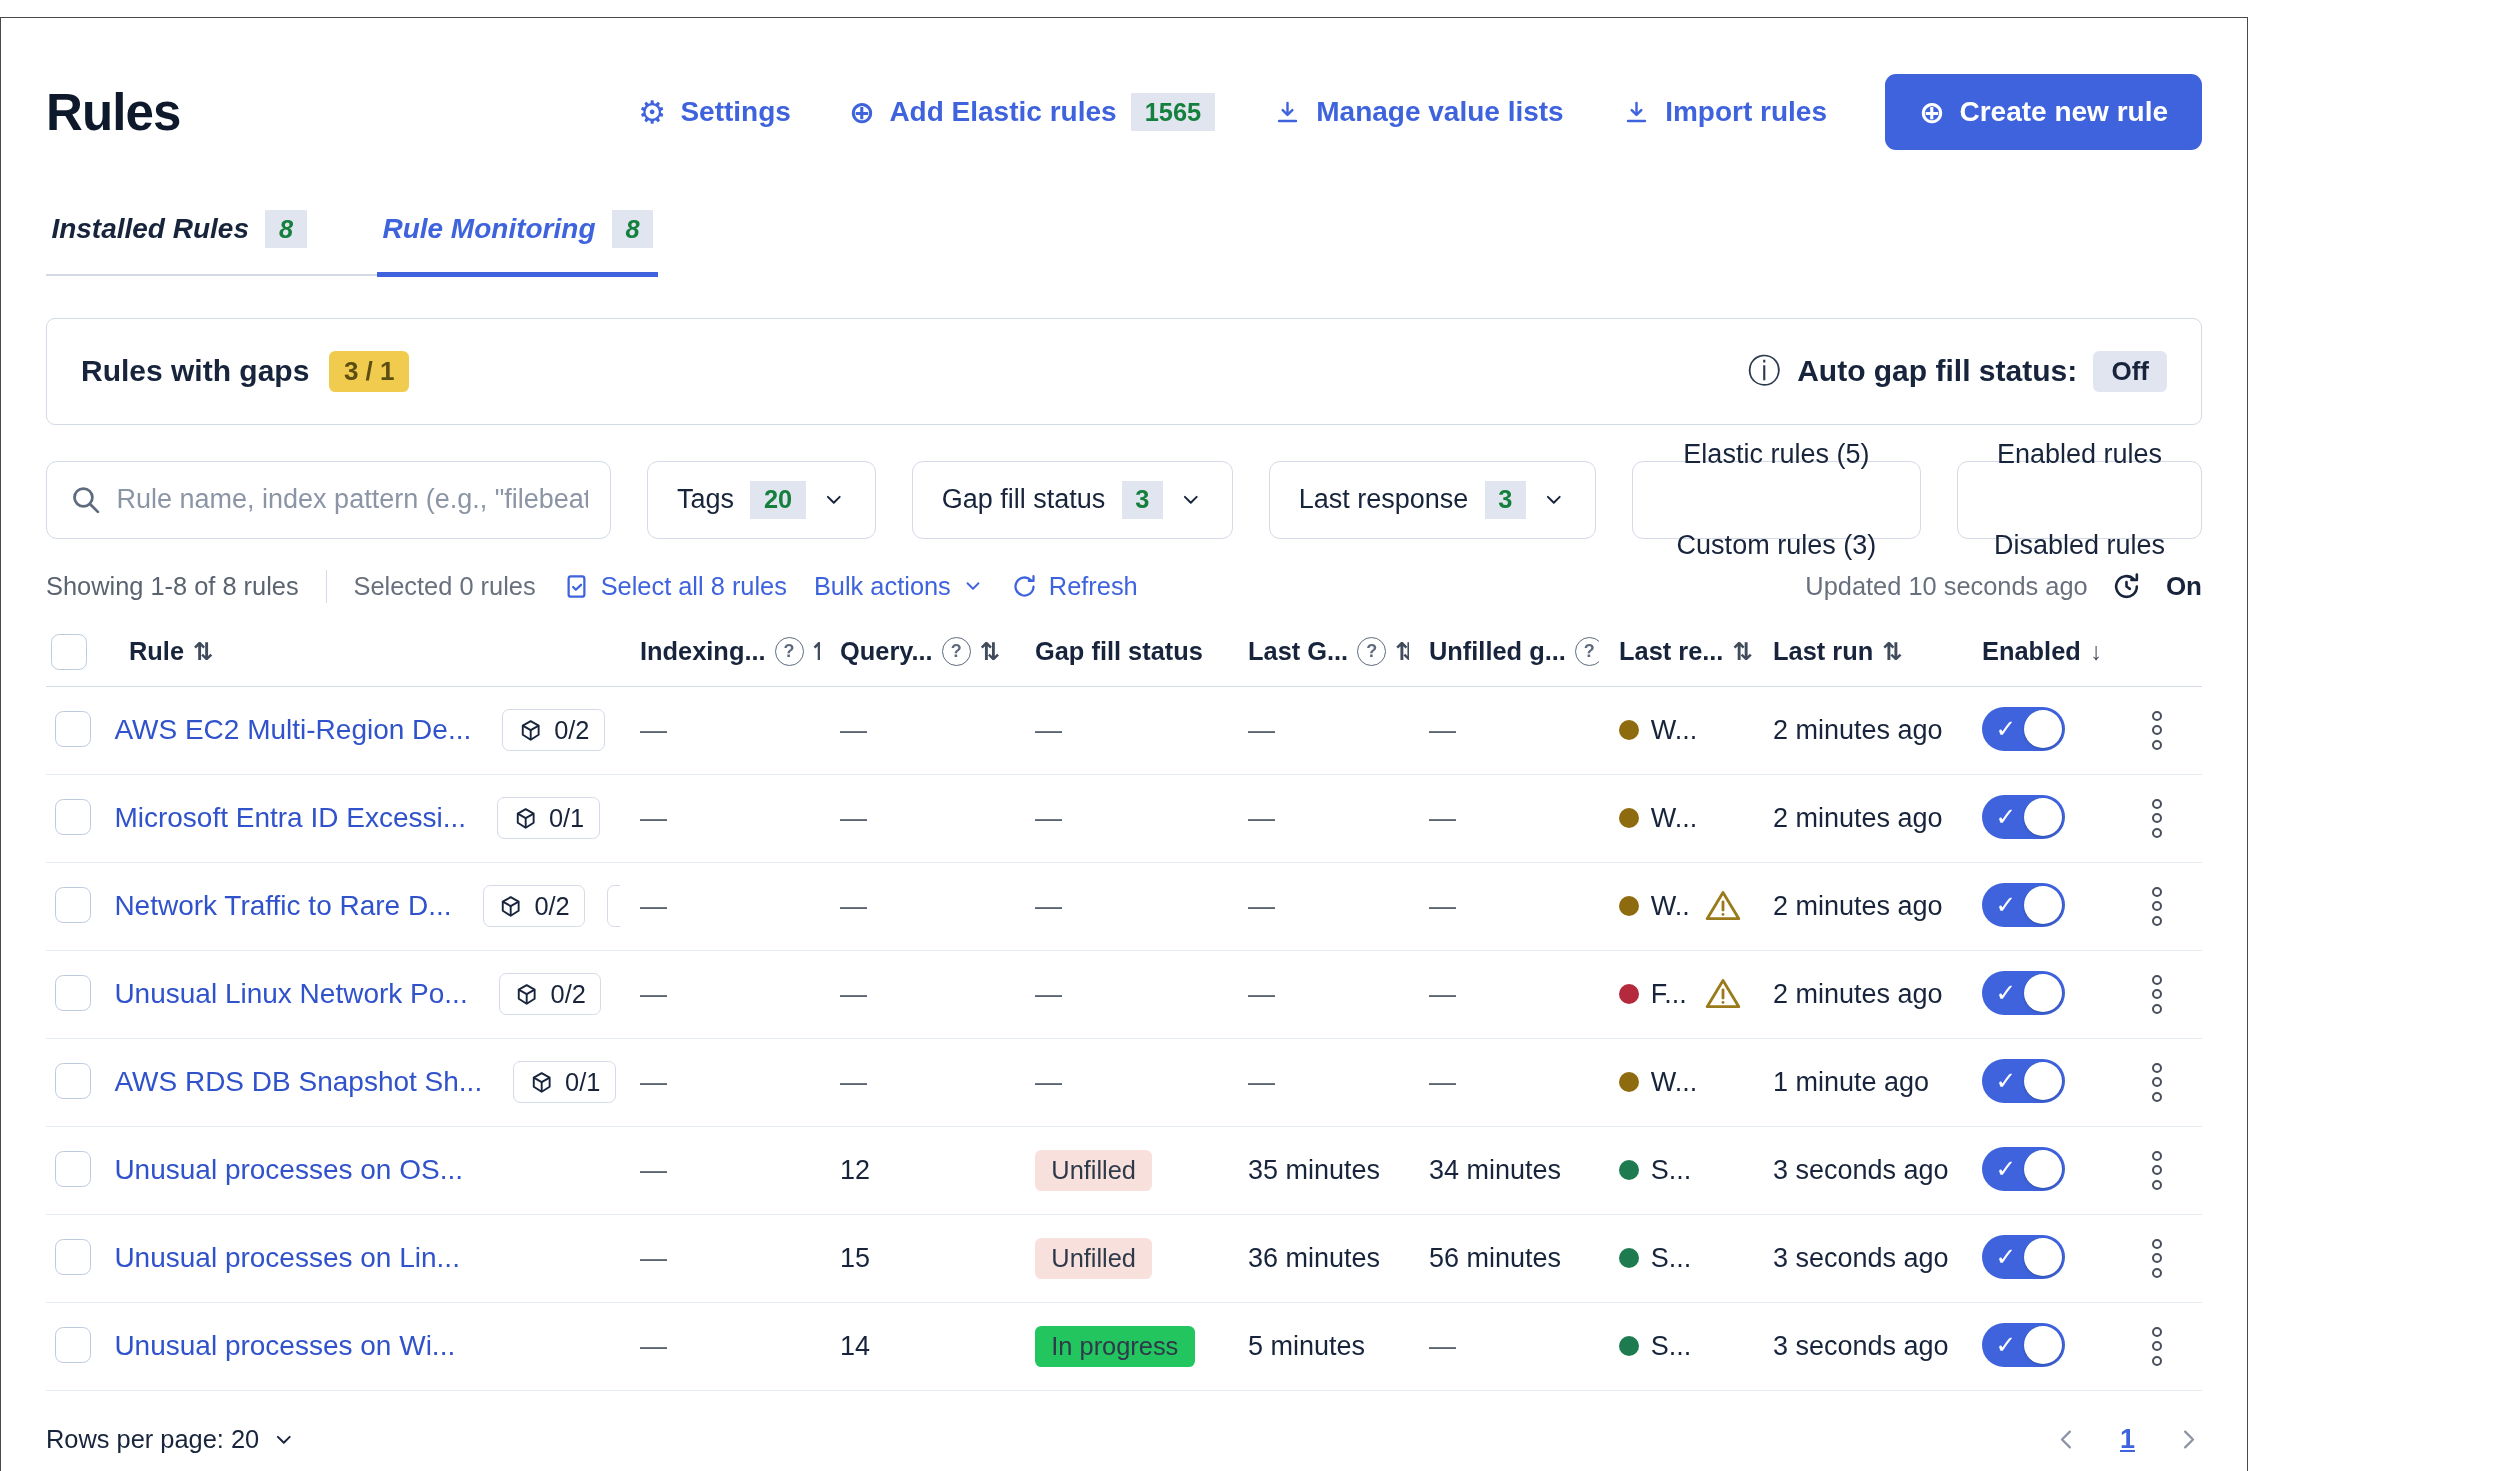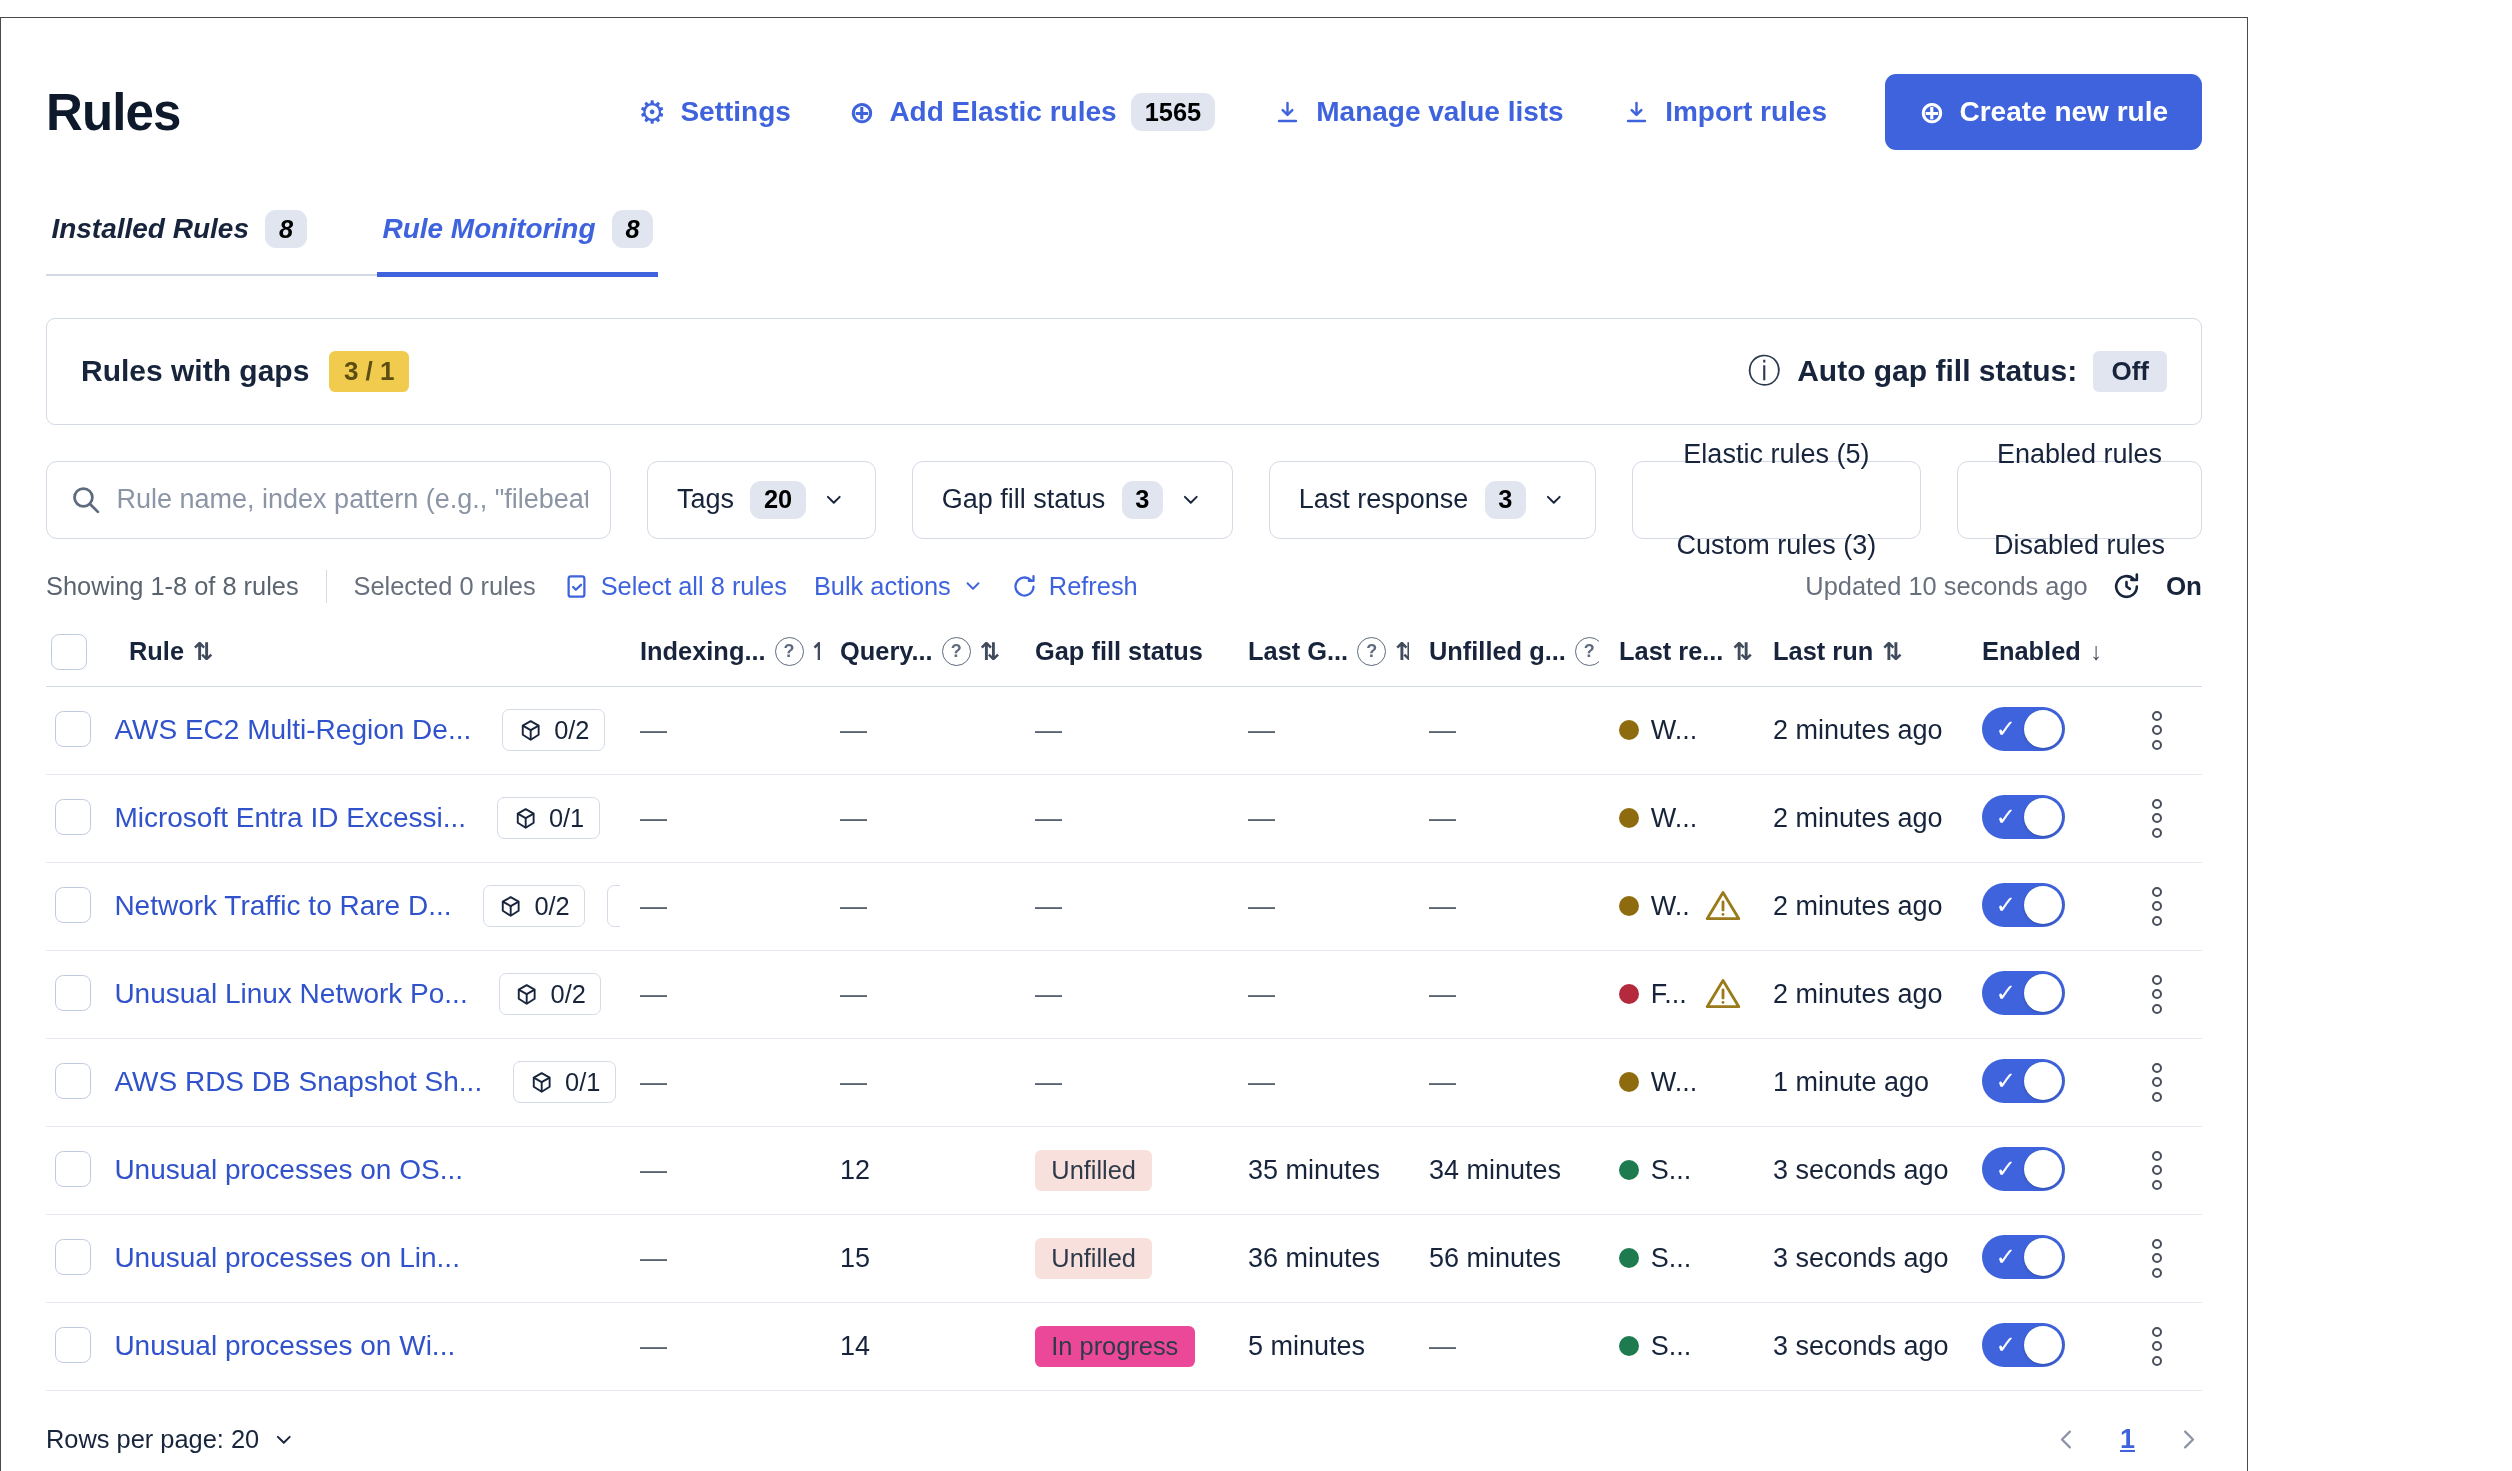--- a/index.html
+++ b/index.html
@@ -7,21 +7,21 @@
   body { font-family: "Liberation Sans","DejaVu Sans",sans-serif; color:#17243B; }
   .app { width:2248px; height:1471px; border:1.8px solid #4a4a4a; background:#fff; padding:0 45px; overflow:hidden;margin-top:17px; }
 
   
   .page-header { display:flex; align-items:center; justify-content:space-between; margin-top:56px; }
   .page-title { font-size:51px; font-weight:800; letter-spacing:-0.9px; color:#0E1A2B; }
   .header-actions { display:flex; align-items:center; gap:58px; }
   .link-btn { display:inline-flex; align-items:center; gap:14.5px; background:none; border:none; cursor:pointer;
               color:#3E63DD; font-family:inherit; font-size:28px; font-weight:600; }
   .glyph { font-size:31px; line-height:1; }
-  .count-badge { background:#E0E5F0; color:#000000; border-radius:11px; padding:4.5px 13.6px; font-size:25.4px; font-weight:600; }
+  .count-badge { background:#E0E5F0; color:#15803d; border-radius:0; padding:4.5px 13.6px; font-size:25.4px; font-weight:600; }
   .primary-btn { display:inline-flex; align-items:center; gap:14.5px; background:#3E63DD; color:#fff; border:none; cursor:pointer;
                  border-radius:11px; height:76px; padding:0 34px; font-family:inherit; font-size:28px; font-weight:600; }
   .primary-btn .glyph { color:#fff; }
   svg.ic { display:inline-block; vertical-align:middle; }
 
   
   .tabs { display:inline-flex; gap:65px; margin-top:60px; border-bottom:2.7px solid #D3DAE6;font-style:italic; }
   .tab { display:inline-flex; align-items:center; gap:16.3px; padding:0 5.4px 23.6px 5.4px; font-size:28px; font-weight:600;
          color:#17243B; cursor:pointer; border-bottom:5.4px solid transparent; margin-bottom:-2.7px; }
   .tab.active { color:#3E63DD; border-bottom-color:#3E63DD; }
@@ -77,21 +77,21 @@
   .cell-check { padding-left:9px; }
   .cell-text { font-size:27px; color:#17243B; }
   .dash { color:#5A6470; }
   .cell-rule { padding-left:5.4px; display:flex; align-items:center; justify-content:space-between; gap:31px; }
   .rule-link { color:#3052CB; font-size:28px; font-weight:500; text-decoration:none; cursor:pointer; white-space:nowrap; }
   .rule-badges { display:inline-flex; gap:22px; margin-right:5.4px; }
   .pill { display:inline-flex; align-items:center; gap:11px; height:42px; border:0.9px solid #D3DAE6; border-radius:7.3px;
           padding:0 14.5px; font-size:25.4px; color:#17243B; background:#fff; cursor:pointer; }
   .status-badge { display:inline-block; border-radius:6.3px; padding:6.3px 16.3px; font-size:25.4px; color:#2E3A4A; }
   .badge-unfilled { background:#F8E0DD; }
-  .badge-progress { background:#ec4899; }
+  .badge-progress { background:#22c55e; }
   .cell-resp { display:flex; align-items:center; gap:11.8px; padding-right:7.3px; }
   .dot { width:20px; height:20px; border-radius:50%; flex:none; }
   .dot-warning { background:#8E6B0E; }
   .dot-danger { background:#B42A3C; }
   .dot-success { background:#1E7B4F; }
   .resp-text { font-size:27px; color:#17243B; overflow:hidden; white-space:nowrap; flex:0 1 auto; }
   .warn { flex:none; margin-left:auto; margin-right:3.6px; color:#9A7B1C; }
   .toggle { width:83px; height:44px; border-radius:22px; background:#3E63DD; display:inline-flex; align-items:center;
             position:relative; cursor:pointer; margin-left:11px; }
   .toggle-check { color:#fff; font-size:24.5px; position:absolute; left:13.6px; top:7.3px; }

